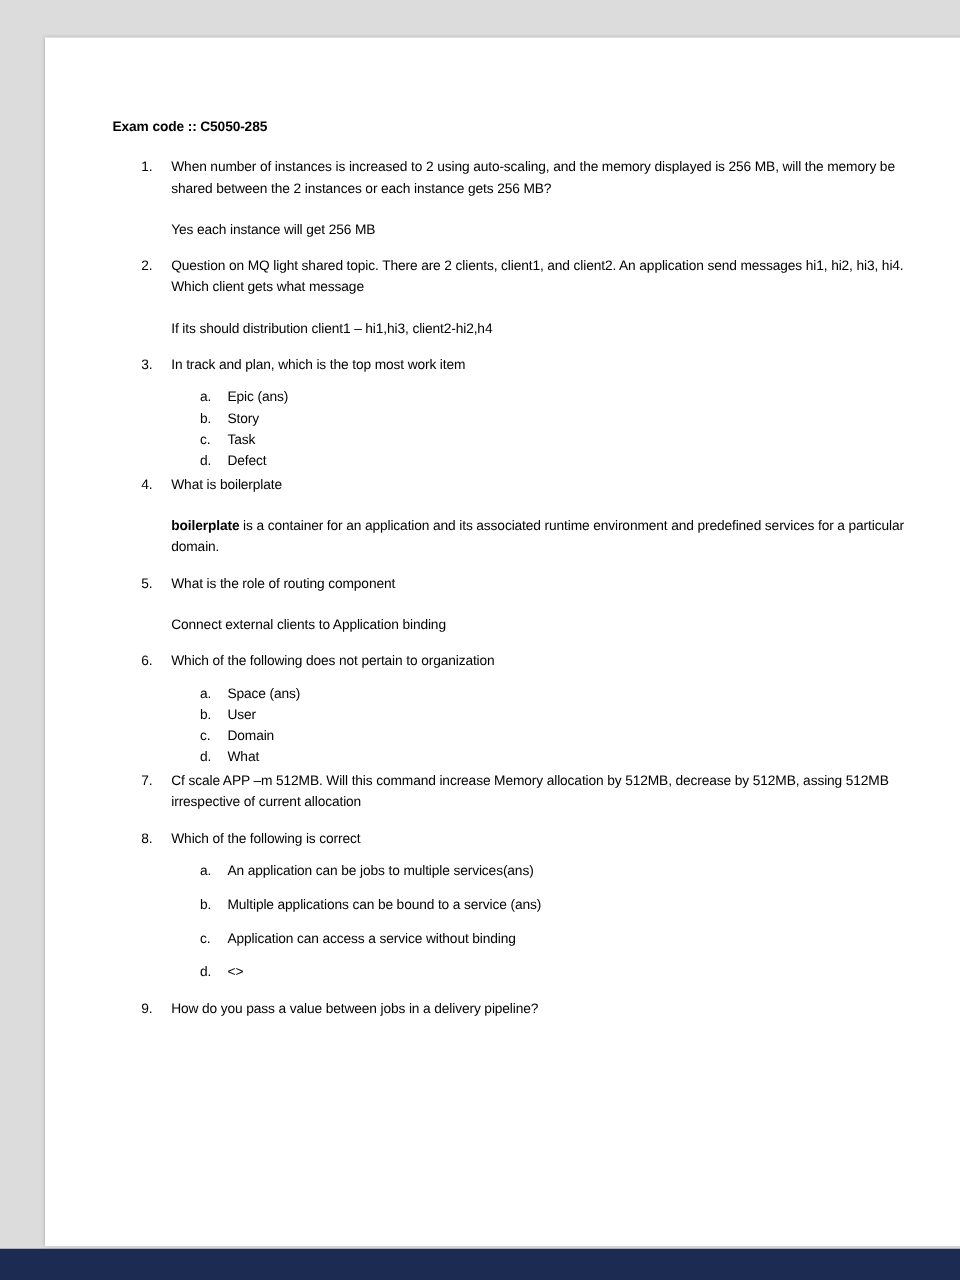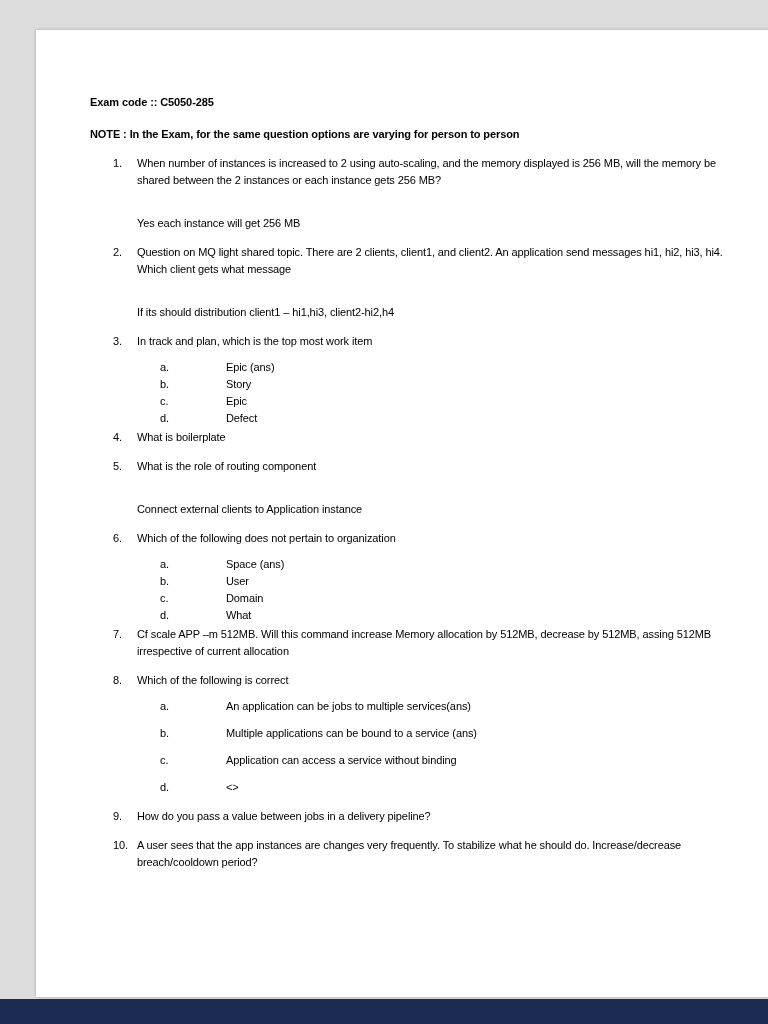--- a/index.html
+++ b/index.html
@@ -54,61 +54,59 @@
     display: flex;
   }
   .q-num {
     flex: 0 0 24px;
     width: 24px;
   }
   .q-text {
     flex: 1;
   }
   .q-answer {
-    margin-top: 26px;
+    margin-top: 16px;
     margin-left: 24px;
   }
   .q-answer .bold {
     font-weight: bold;
   }
   .q-options {
     margin-top: 9px;
     margin-left: 47px;
   }
   .option-row {
     display: flex;
   }
   .opt-letter {
     flex: 0 0 22px;
     width: 22px;
   }
   .opt-text {
     flex: 1;
-    margin-left: 44px;
   }
   .q-options.spaced .option-row:not(:last-child) {
     margin-bottom: 10px;
   }
   .footer-bar {
     position: absolute;
     left: 0;
     right: 0;
     bottom: 0;
     height: 25px;
     background: #1b2b52;
   }
 </style>
 </head>
 <body>
 
 <div class="viewer" style="background: rgb(220, 220, 220);">
   <div class="page" style="background: rgb(255, 255, 255);">
     <div class="content">
       <p class="header-line">Exam code :: C5050-285</p>
-      <p class="note-line">NOTE : In the Exam, for the same question options are  varying for person to person</p>
       <div id="questions-list">
   <div class="question">
     <div class="q-row">
       <span class="q-num">1.</span>
       <div class="q-text">When number of instances is increased to 2 using auto-scaling, and the memory displayed is 256 MB, will the memory be shared between the 2 instances or each instance gets 256 MB?</div>
     </div>
     <div class="q-answer">Yes each instance will get 256 MB</div>
 
   </div>
 
@@ -131,43 +129,44 @@
               <div class="option-row">
                 <span class="opt-letter">a.</span>
                 <span class="opt-text">Epic (ans)</span>
               </div>
               <div class="option-row">
                 <span class="opt-letter">b.</span>
                 <span class="opt-text">Story</span>
               </div>
               <div class="option-row">
                 <span class="opt-letter">c.</span>
-                <span class="opt-text">Epic</span>
+                <span class="opt-text">Task</span>
               </div>
               <div class="option-row">
                 <span class="opt-letter">d.</span>
                 <span class="opt-text">Defect</span>
               </div>
             </div>
   </div>
 
   <div class="question tight">
     <div class="q-row">
       <span class="q-num">4.</span>
       <div class="q-text">What is boilerplate</div>
     </div>
+    <div class="q-answer"><span class="bold">boilerplate</span><span> is a container for an application and its associated runtime environment and predefined services for a particular domain.</span></div>
 
   </div>
 
   <div class="question">
     <div class="q-row">
       <span class="q-num">5.</span>
       <div class="q-text">What is the role of routing component</div>
     </div>
-    <div class="q-answer">Connect external clients to Application instance</div>
+    <div class="q-answer">Connect external clients to Application binding</div>
 
   </div>
 
   <div class="question">
     <div class="q-row">
       <span class="q-num">6.</span>
       <div class="q-text">Which of the following does not pertain to organization</div>
     </div>
 
     <div class="q-options">
@@ -225,24 +224,17 @@
   </div>
 
   <div class="question">
     <div class="q-row">
       <span class="q-num">9.</span>
       <div class="q-text">How do you pass a value between jobs in a delivery pipeline?</div>
     </div>
 
   </div>
 
-  <div class="question">
-    <div class="q-row">
-      <span class="q-num">10.</span>
-      <div class="q-text">A user sees that the app instances are changes very frequently. To stabilize what he should do. Increase/decrease breach/cooldown period?</div>
-    </div>
-
-  </div>
 </div>
     </div>
   </div>
   <div class="footer-bar" style="background: rgb(27, 43, 82);"></div>
 </div>
 
 </body></html>

